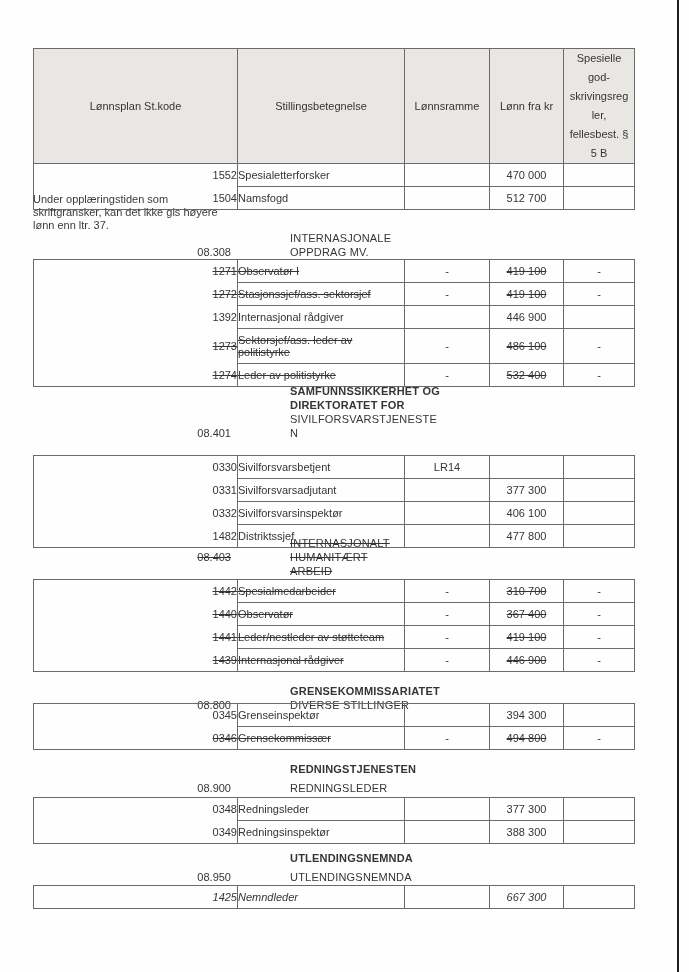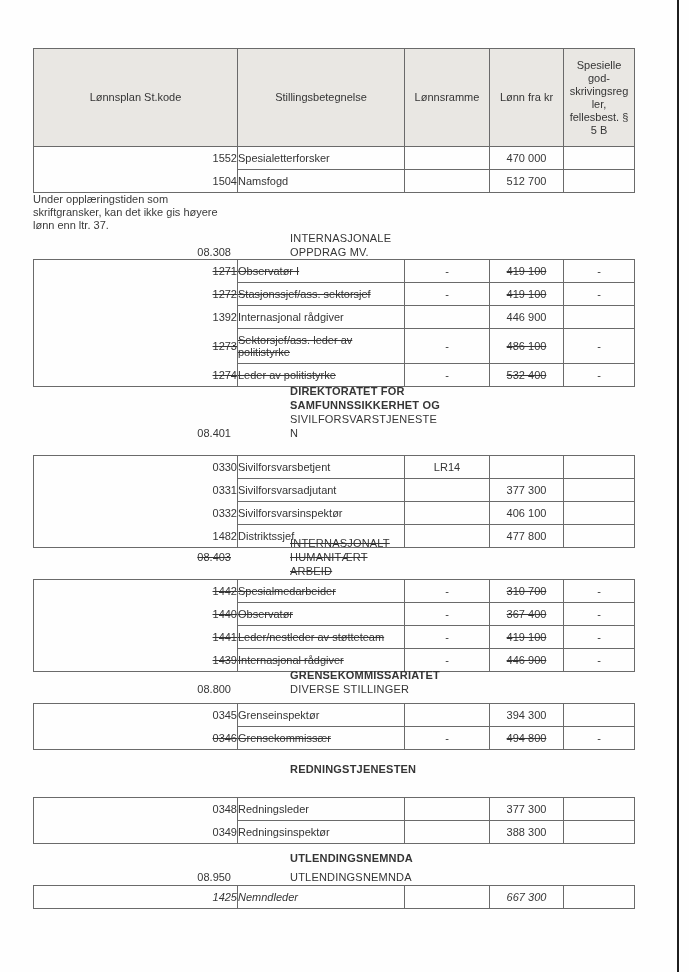--- a/index.html
+++ b/index.html
@@ -22,21 +22,21 @@
   td.ct{border:1px solid #6a6a6a;text-align:left;padding-left:5px;white-space:nowrap;}
   td.ct.wrap{white-space:normal;line-height:12px;}
   td.cr,td.cs,td.cn{border:1px solid #6a6a6a;text-align:center;}
   tr.tall td{height:34px;}
   td.vb{vertical-align:bottom;padding-bottom:4px;}
   .struck{text-decoration:line-through;}
 
   
   tr.hdr td{
     height:97px;background:#e9e7e3;border:1px solid #6a6a6a;
-    text-align:center;vertical-align:middle;font-size:11px;line-height:13px;
+    text-align:center;vertical-align:middle;font-size:11px;line-height:19px;
   }
   .prel{white-space:pre-line;}
 
   
   .heading{position:absolute;left:33px;width:601px;font-size:11px;line-height:14px;}
   .hline{display:flex;gap:48px;}
   .hcode{width:204px;flex:0 0 204px;text-align:right;padding-right:6px;box-sizing:border-box;}
   .htext{padding-left:5px;letter-spacing:.2px;}
   .b{font-weight:bold;}
   .gap{margin-top:5px;}
@@ -45,21 +45,21 @@
   .footnote{
     position:absolute;left:33px;top:193px;width:260px;
     font-size:11px;line-height:13px;color:#3a3a3a;
   }
 
   
   #tbl-intro{top:48px;}
   #h308{top:231px;}  #b308{top:259px;}
   #h401{top:384px;}  #b401{top:455px;}
   #h403{top:536px;}  #b403{top:579px;}
-  #h800{top:668px;}  #b800{top:703px;}
+  #h800{top:684px;}  #b800{top:703px;}
   #h900{top:762px;}  #b900{top:797px;}
   #h950{top:851px;}  #b950{top:885px;font-style:italic;}
 </style>
 </head>
 <body>
 
 <div class="page">
 
   <table class="blk" id="tbl-intro">
     <colgroup>
@@ -156,25 +156,25 @@
       <td class="cr">-</td>
       <td class="cs struck">532 400</td>
       <td class="cn">-</td>
     </tr>
   </tbody>
     </table>
 
   <div class="heading" id="h401">
     <div class="hline">
         <span class="hcode"></span>
+        <span class="htext b">SAMFUNNSSIKKERHET OG</span>
+      </div>
+    <div class="hline">
+        <span class="hcode"></span>
         <span class="htext b">DIREKTORATET FOR</span>
-      </div>
-    <div class="hline">
-        <span class="hcode"></span>
-        <span class="htext b">SAMFUNNSSIKKERHET OG</span>
       </div>
     <div class="hline">
         <span class="hcode"></span>
         <span class="htext">SIVILFORSVARSTJENESTE</span>
       </div>
     <div class="hline">
         <span class="hcode">08.401</span>
         <span class="htext">N</span>
       </div>
   </div>
@@ -306,20 +306,24 @@
       <td class="cn">-</td>
     </tr>
   </tbody>
     </table>
 
   <div class="heading" id="h900">
     <div class="hline">
         <span class="hcode"></span>
         <span class="htext b">REDNINGSTJENESTEN</span>
       </div>
+    <div class="hline gap">
+        <span class="hcode">08.900</span>
+        <span class="htext">REDNINGSLEDER</span>
+      </div>
   </div>
   <table class="blk" id="b900">
     <colgroup>
         <col style="width:204px">
         <col style="width:167px">
         <col style="width:85px">
         <col style="width:74px">
         <col style="width:71px">
       </colgroup>
     <tbody>

